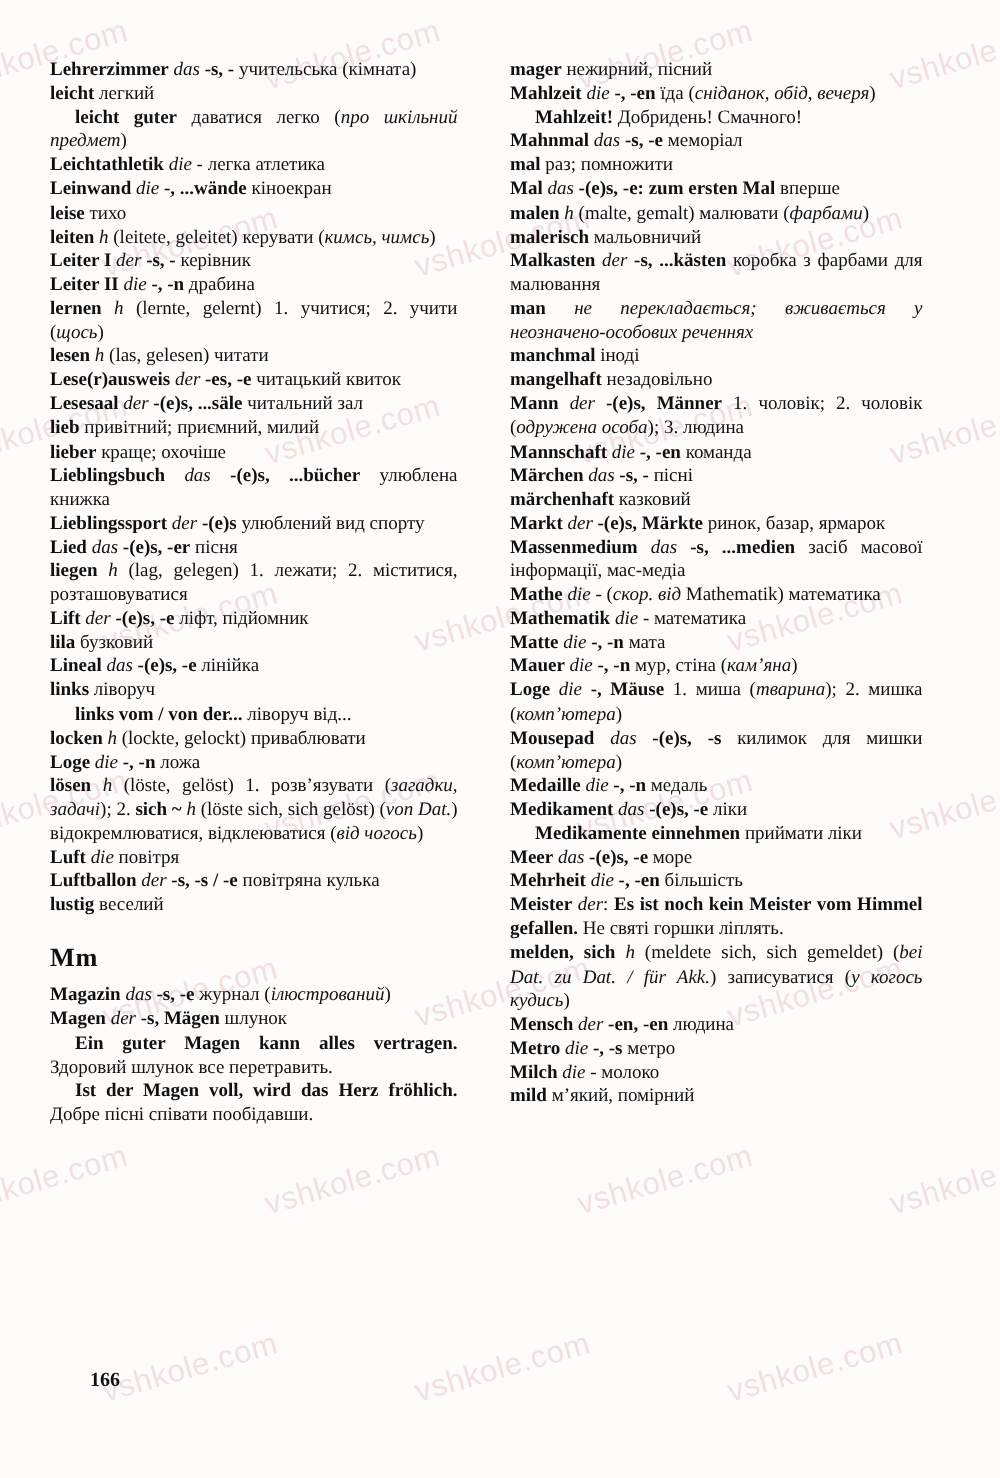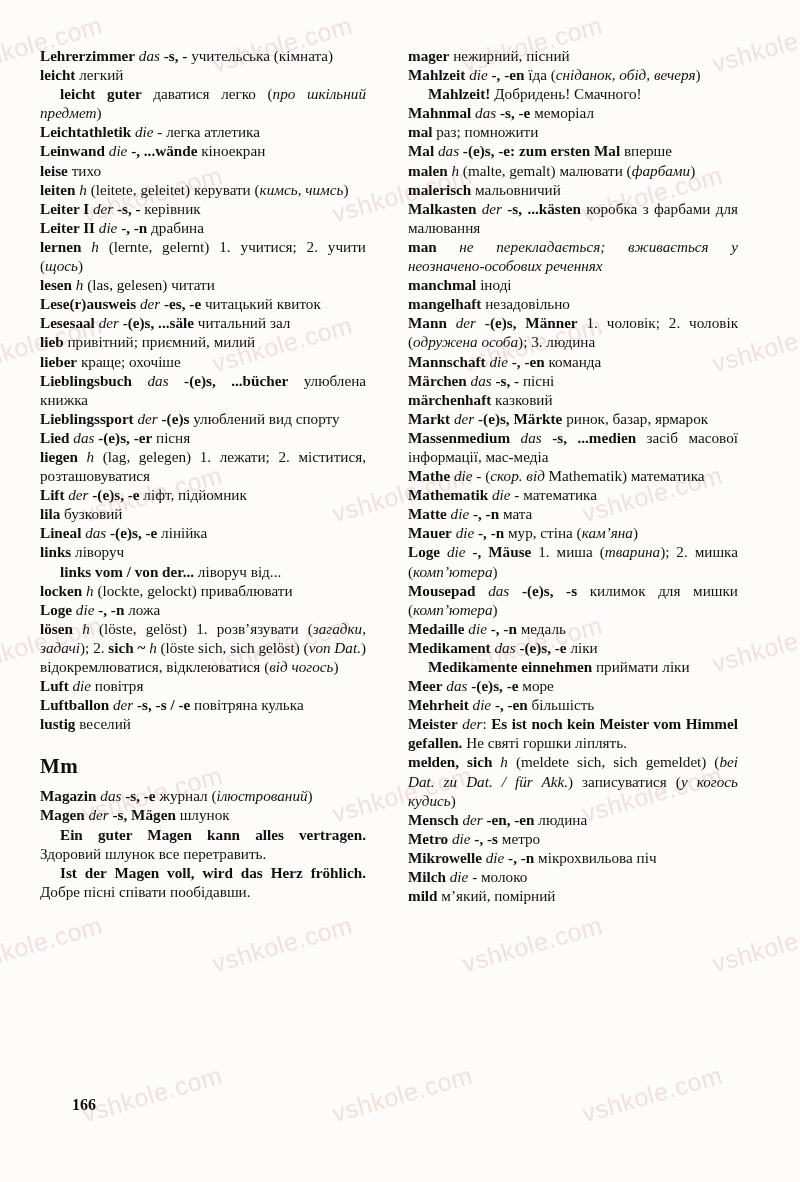--- a/index.html
+++ b/index.html
@@ -206,21 +206,20 @@
           <p class="entry"><span class="hw">Mousepad</span><span class="plain"> </span><span class="gram">das</span><span class="plain"> </span><span class="infl">-(e)s, -s</span><span class="tr"> килимок для мишки (</span><span class="note">комп’ютера</span><span class="tr">)</span></p>
           <p class="entry"><span class="hw">Medaille</span><span class="plain"> </span><span class="gram">die</span><span class="plain"> </span><span class="infl">-, -n</span><span class="tr"> медаль</span></p>
           <p class="entry"><span class="hw">Medikament</span><span class="plain"> </span><span class="gram">das</span><span class="plain"> </span><span class="infl">-(e)s, -e</span><span class="tr"> ліки</span></p>
           <p class="entry sub"><span class="de">Medikamente einnehmen</span><span class="tr"> приймати ліки</span></p>
           <p class="entry"><span class="hw">Meer</span><span class="plain"> </span><span class="gram">das</span><span class="plain"> </span><span class="infl">-(e)s, -e</span><span class="tr"> море</span></p>
           <p class="entry"><span class="hw">Mehrheit</span><span class="plain"> </span><span class="gram">die</span><span class="plain"> </span><span class="infl">-, -en</span><span class="tr"> більшість</span></p>
           <p class="entry"><span class="hw">Meister</span><span class="plain"> </span><span class="gram">der</span><span class="tr">: </span><span class="de">Es ist noch kein Meister vom Himmel gefallen.</span><span class="tr"> Не святі горшки ліплять.</span></p>
           <p class="entry"><span class="hw">melden, sich</span><span class="plain"> </span><span class="gram">h</span><span class="tr"> (meldete sich, sich gemeldet) (</span><span class="note">bei Dat. zu Dat. / für Akk.</span><span class="tr">) записуватися (</span><span class="note">у когось кудись</span><span class="tr">)</span></p>
           <p class="entry"><span class="hw">Mensch</span><span class="plain"> </span><span class="gram">der</span><span class="plain"> </span><span class="infl">-en, -en</span><span class="tr"> людина</span></p>
           <p class="entry"><span class="hw">Metro</span><span class="plain"> </span><span class="gram">die</span><span class="plain"> </span><span class="infl">-, -s</span><span class="tr"> метро</span></p>
-          <p class="entry"><span class="hw">Mikrowelle</span><span class="plain"> </span><span class="gram">die</span><span class="plain"> </span><span class="infl">-, -n</span><span class="tr"> мікрохвильова піч</span></p>
           <p class="entry"><span class="hw">Milch</span><span class="plain"> </span><span class="gram">die</span><span class="tr"> - молоко</span></p>
           <p class="entry"><span class="hw">mild</span><span class="tr"> м’який, помірний</span></p>
         </div>
     </div>
 
   </div>
 
   <div id="folio">166</div>
 
 </div>

